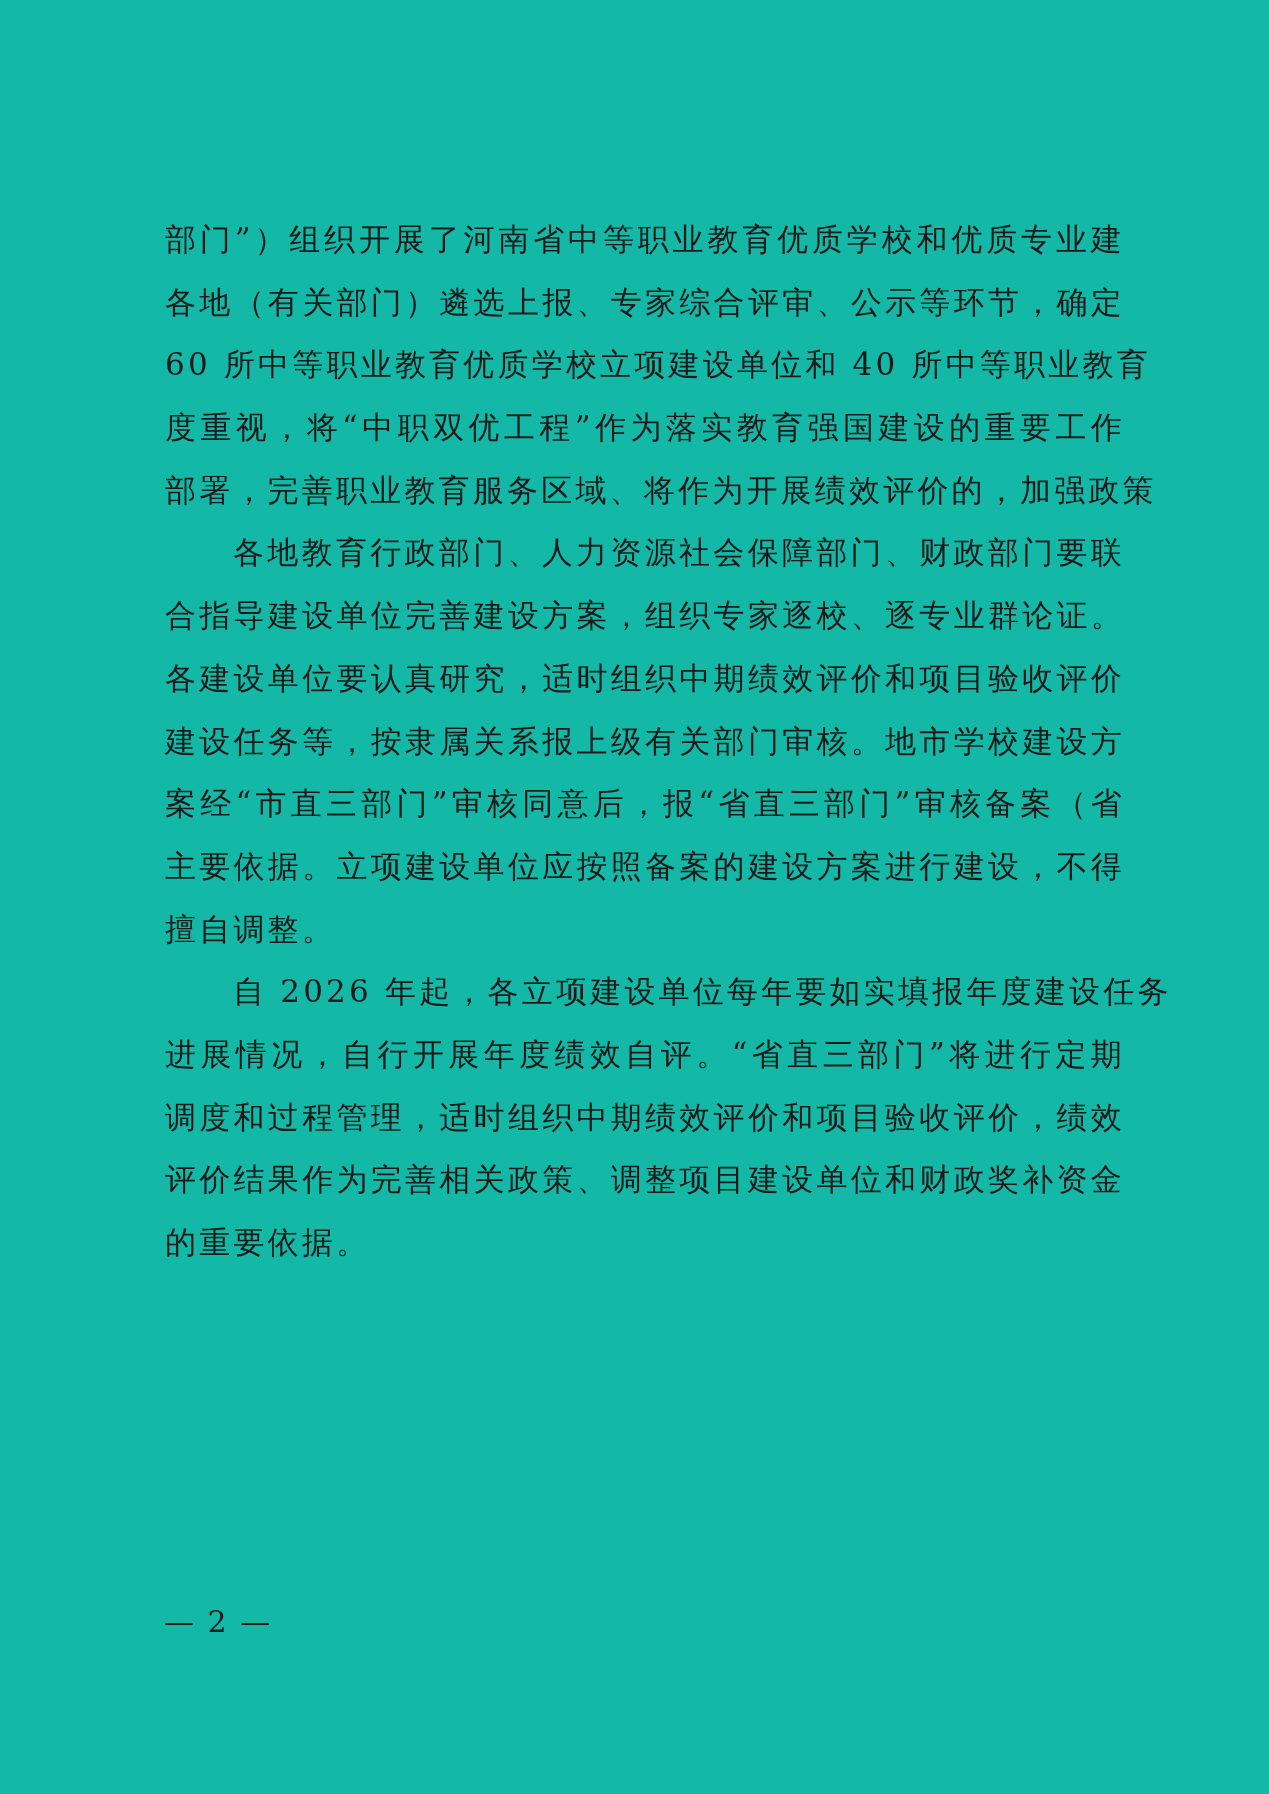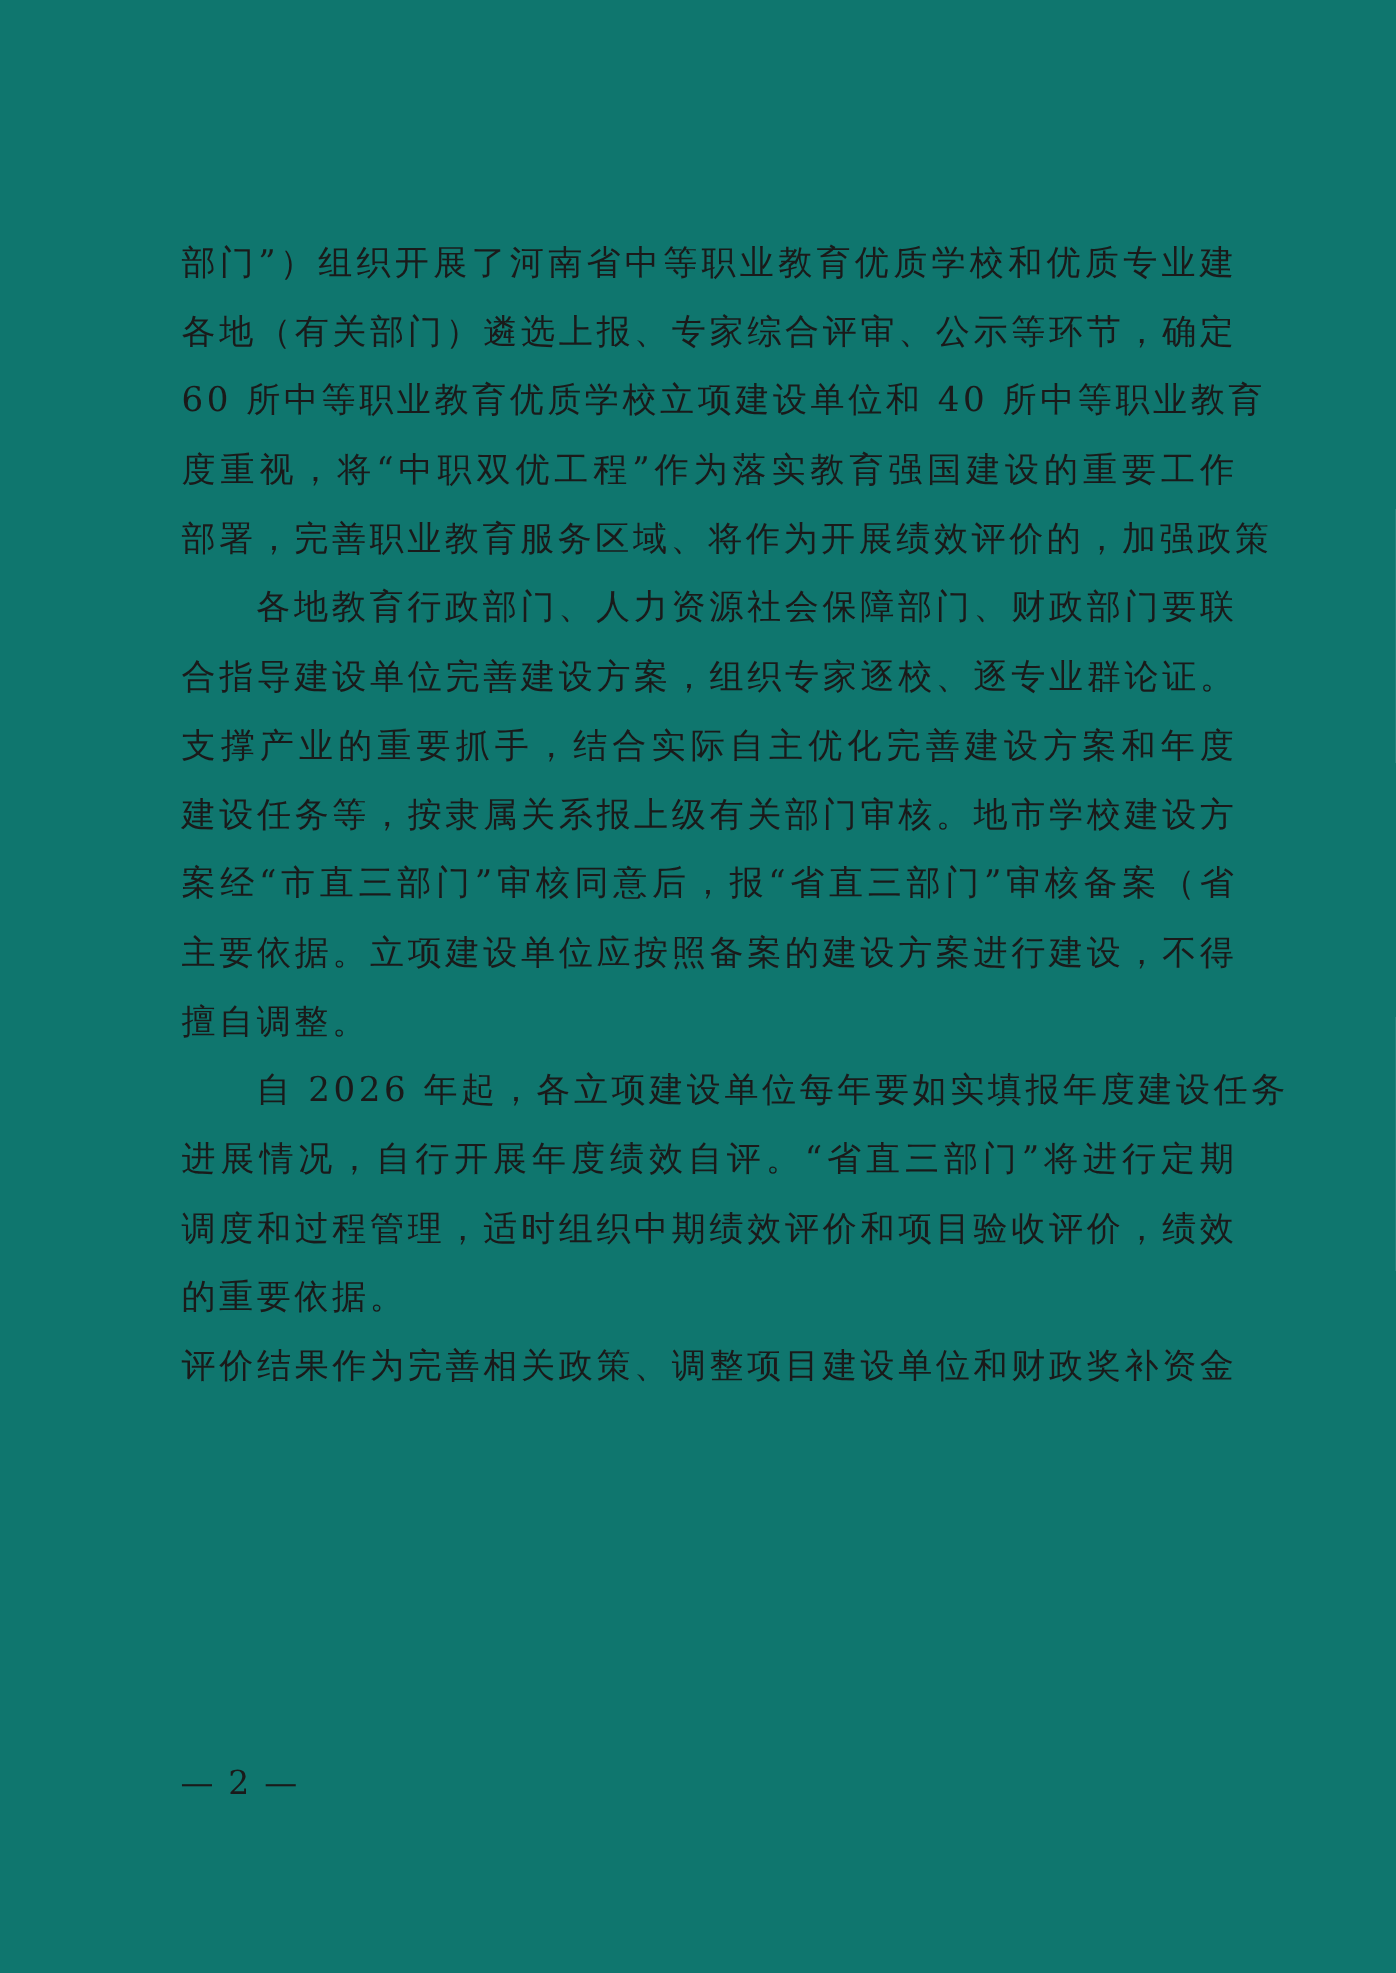--- a/index.html
+++ b/index.html
@@ -14,21 +14,21 @@
     overflow: hidden;
     font-family: "DejaVu Serif", "Liberation Serif", serif;
     color: #1a1a1a;
   }
   .page {
     position: absolute;
     left: 0;
     top: 0;
     width: 1269px;
     height: 1794px;
-    background: #0f766e;
+    background: #14b8a6;
   }
   .body-text {
     position: absolute;
     left: 165px;
     top: 208px;
     width: 960px;
   }
   .line {
     display: block;
     height: 62.7px;
@@ -70,31 +70,31 @@
     </div>
 
     <div>
       <span class="line">度重视，将“中职双优工程”作为落实教育强国建设的重要工作</span>
       <span class="line">部署，完善职业教育服务区域、将作为开展绩效评价的，加强政策</span>
     </div>
 
     <div>
       <span class="line indent">各地教育行政部门、人力资源社会保障部门、财政部门要联</span>
       <span class="line">合指导建设单位完善建设方案，组织专家逐校、逐专业群论证。</span>
-      <span class="line">支撑产业的重要抓手，结合实际自主优化完善建设方案和年度</span>
+      <span class="line">各建设单位要认真研究，适时组织中期绩效评价和项目验收评价</span>
       <span class="line">建设任务等，按隶属关系报上级有关部门审核。地市学校建设方</span>
       <span class="line">案经“市直三部门”审核同意后，报“省直三部门”审核备案（省</span>
       <span class="line">主要依据。立项建设单位应按照备案的建设方案进行建设，不得</span>
       <span class="line last">擅自调整。</span>
     </div>
 
     <div>
       <span class="line indent">自 2026 年起，各立项建设单位每年要如实填报年度建设任务</span>
       <span class="line">进展情况，自行开展年度绩效自评。“省直三部门”将进行定期</span>
       <span class="line">调度和过程管理，适时组织中期绩效评价和项目验收评价，绩效</span>
+      <span class="line">评价结果作为完善相关政策、调整项目建设单位和财政奖补资金</span>
       <span class="line last">的重要依据。</span>
-      <span class="line">评价结果作为完善相关政策、调整项目建设单位和财政奖补资金</span>
     </div>
 
   </div>
 
   <div class="page-number">— 2 —</div>
 </div>
 
 </body></html>

